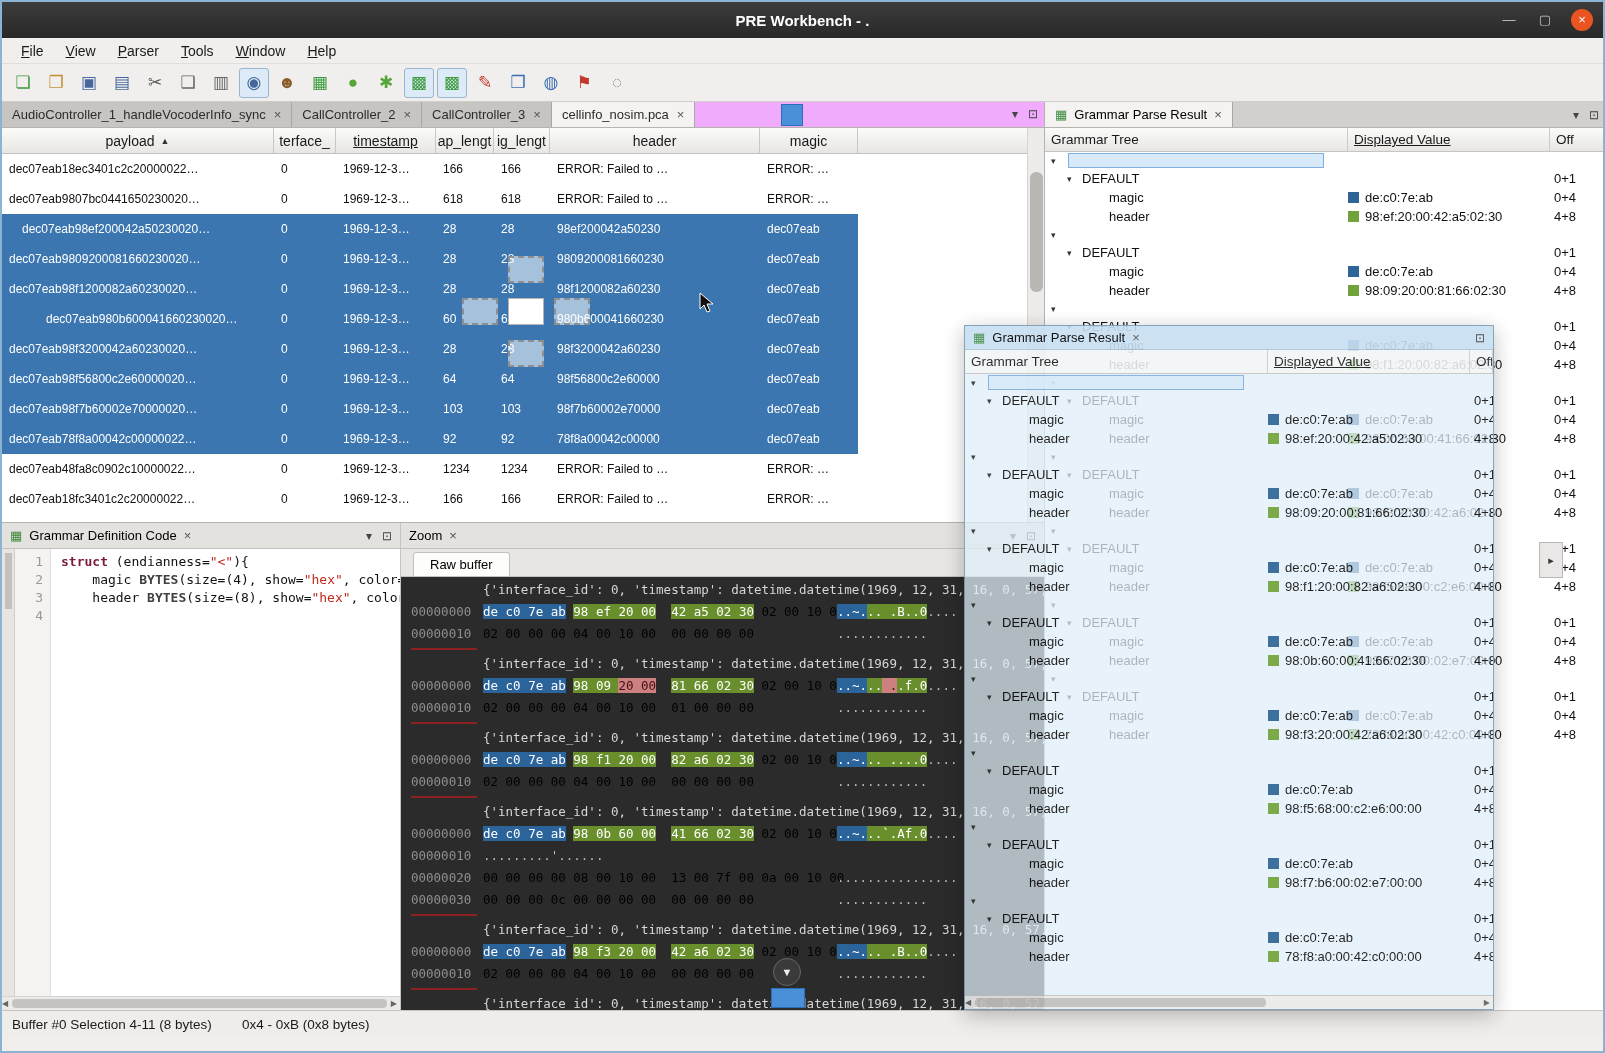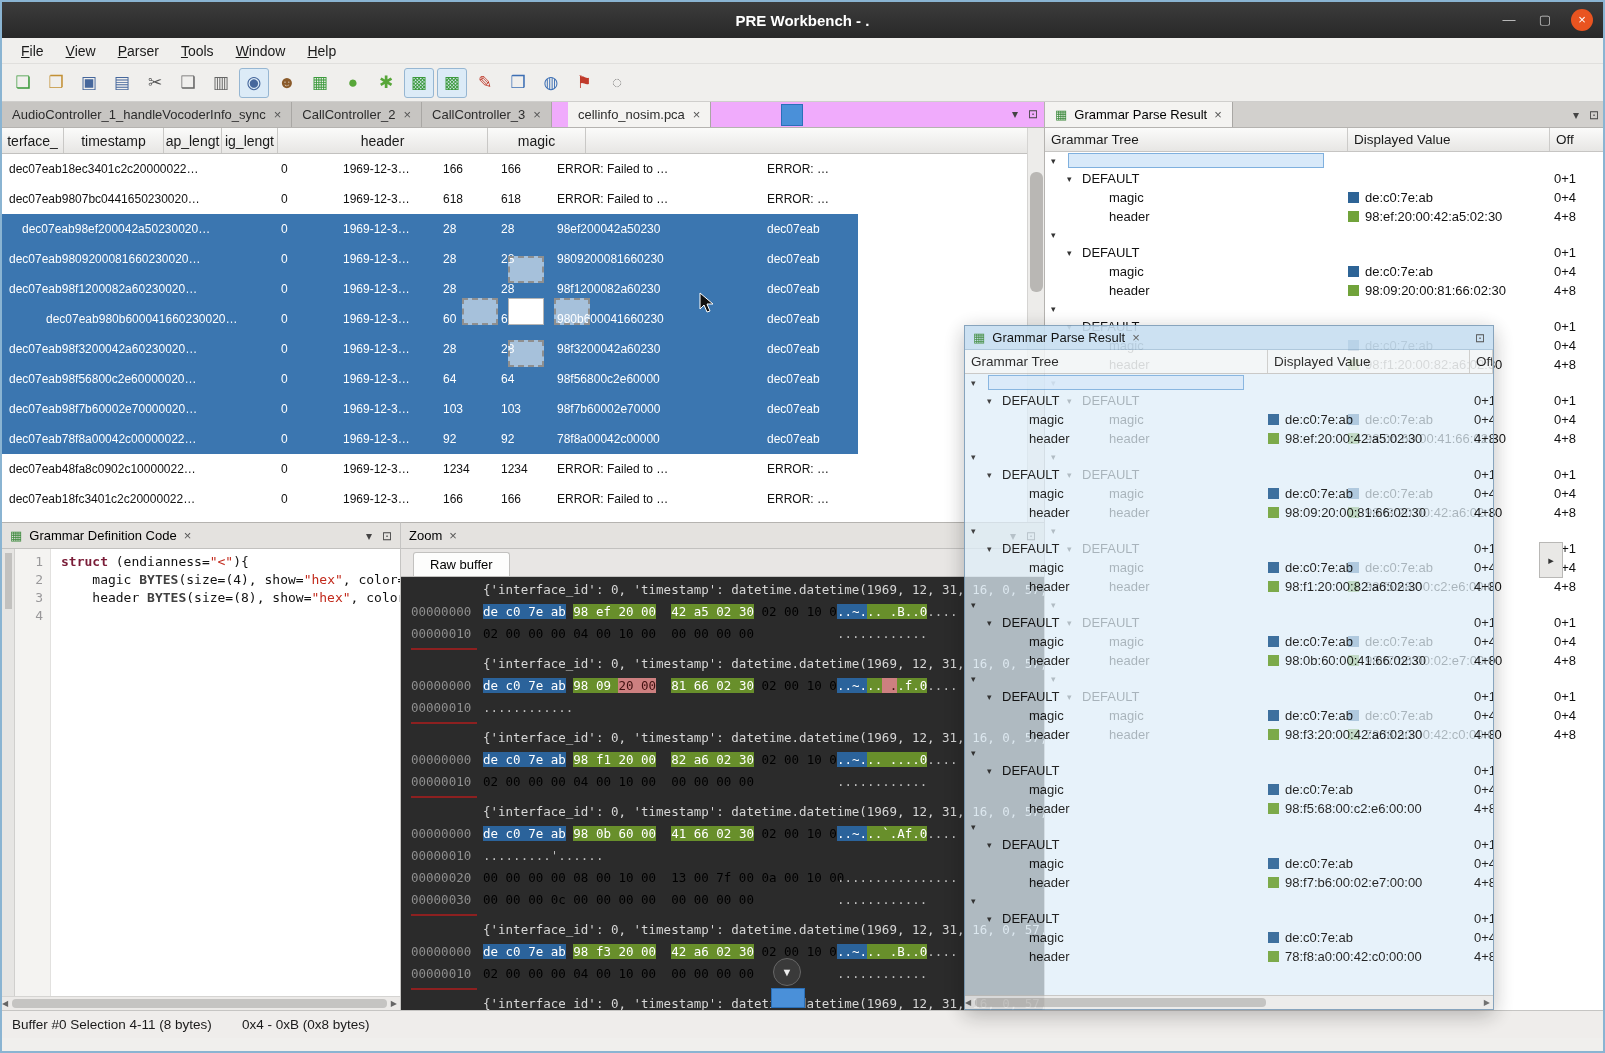--- a/index.html
+++ b/index.html
@@ -20,21 +20,21 @@
   .menu-item::first-letter { text-decoration:underline; }
 
   
   .toolbar { position:absolute; top:62px; left:0; right:0; height:38px; background:#f0efed; border-bottom:1px solid #cfcecc; display:flex; align-items:center; padding-left:6px; gap:3px; }
   .tool { width:30px; height:30px; display:flex; align-items:center; justify-content:center; font-size:17px; border:1px solid transparent; border-radius:3px; background:transparent; }
   .tool.pressed { border-color:#96b6d2; background:#dcebf7; }
 
   
   .tabbar { position:absolute; top:100px; left:0; width:1042px; height:26px; background:#f0abfc; border-bottom:1px solid #b5b3b0; display:flex; }
   .tab { display:flex; align-items:center; gap:8px; padding:0 10px; font-size:13px; color:#2c2c2c; background:#c7c5c2; border-right:1px solid #a9a7a4; white-space:nowrap; overflow:hidden; max-width:350px; }
-  .tab.active { background:#f4f3f1;margin-left:16px; }
+  .tab.active { background:#f4f3f1; }
   .tab-close { color:#555; font-size:13px; }
   .tabbar-icons { position:absolute; right:6px; top:5px; display:flex; gap:10px; color:#444; font-size:12px; }
 
   
   .table-wrap { position:absolute; top:126px; left:0; width:1042px; height:394px; background:#fff; overflow:hidden; }
   .pt-hdr { display:flex; height:26px; background:linear-gradient(#fbfbfa,#e7e6e4); border-bottom:1px solid #c2c1bf; font-size:14px; color:#1a1a1a; }
   .pt-hc { display:flex; align-items:center; justify-content:center; border-right:1px solid #c9c8c6; overflow:hidden; white-space:nowrap; }
   .sort { font-size:9px; color:#333; margin-left:6px; }
   .pt-row { display:flex; height:30px; width:856px; align-items:center; font-size:12px; color:#111; }
   .pt-row.sel { background:#3b76b0; color:#fff; }
@@ -43,21 +43,21 @@
   .vthumb { position:absolute; left:2px; top:44px; width:13px; height:120px; background:#b9b7b4; border-radius:6px; }
 
   
   .right-panel { position:absolute; left:1042px; top:100px; width:563px; height:908px; background:#fff; border-left:1px solid #b5b3b0; }
   .dock-header { height:26px; background:#d2d0cd; border-bottom:1px solid #b5b3b0; display:flex; align-items:stretch; }
   .dock-tab { display:flex; align-items:center; gap:7px; padding:0 10px; background:#f4f3f1; font-size:13px; border-right:1px solid #a9a7a4; }
   .dock-icons { margin-left:auto; display:flex; align-items:center; gap:10px; padding-right:8px; color:#444; font-size:12px; }
   .gicon { color:#3c8a3c; font-size:13px; }
   .tree-hdr { display:flex; height:24px; background:linear-gradient(#fbfbfa,#e7e6e4); border-bottom:1px solid #c6c5c3; font-size:13.5px; color:#1a1a1a; }
   .th { padding:4px 6px; border-right:1px solid #cccbc9; overflow:hidden; white-space:nowrap; }
-  .th.t1 { width:303px; } .th.t2 { width:202px; } .th.t3 { flex:1; }
+  .th.t1 { width:303px; } .th.t2 { width:202px;text-decoration:underline; } .th.t3 { flex:1; }
   .rp-body { position:absolute; top:50px; left:0; right:0; bottom:0; overflow:hidden; }
 
   .trow { display:flex; height:19px; align-items:center; font-size:13px; color:#111; }
   .troot { height:17px; }
   .tc1 { width:303px; display:flex; align-items:center; overflow:hidden; padding-left:6px; }
   .tc1.ind-d { padding-left:22px; } .tc1.ind-l { padding-left:64px; }
   .tc2 { width:202px; display:flex; align-items:center; gap:6px; overflow:hidden; white-space:nowrap; }
   .tc3 { flex:1; overflow:hidden; white-space:nowrap; padding-left:4px; }
   .chev { width:13px; font-size:9px; color:#333; }
   .tlabel { margin-left:2px; }
@@ -220,22 +220,23 @@
         </div>
       </div>
     <div class="tabbar-icons">
       <span>▾</span>
       <span>⊡</span>
     </div>
   </div>
 
   <div class="table-wrap">
     <div class="pt-hdr" id="pt-hdr">
+        <div class="pt-hc" style="width: 272px;">payload<span class="sort">▲</span></div>
         <div class="pt-hc" style="width: 62px;">terface_</div>
-        <div class="pt-hc" style="width: 100px;">timestamp</div>
+        <div class="pt-hc" style="width: 100px; text-decoration: underline;">timestamp</div>
         <div class="pt-hc" style="width: 58px;">ap_lengt</div>
         <div class="pt-hc" style="width: 56px;">ig_lengt</div>
         <div class="pt-hc" style="width: 210px;">header</div>
         <div class="pt-hc" style="width: 98px;">magic</div>
       </div>
     <div id="pt-body">
         <div class="pt-row">
           <div class="pt-cell" style="width: 272px;">dec07eab18ec3401c2c20000022…</div>
           <div class="pt-cell" style="width: 62px;">0</div>
           <div class="pt-cell" style="width: 100px;">1969-12-3…</div>
@@ -660,21 +661,21 @@
     <div class="zoom-tabs">
       <div class="ztab">Raw buffer</div>
     </div>
     <div class="hex" id="hex-blocks">
         <div class="hx-info">{'interface_id': 0, 'timestamp': datetime.datetime(1969, 12, 31, 16, 0, 57, 57243), 'cap_length': 2</div>
         <div class="hexrow"><span class="hx-off">00000000</span><span class="hx-b"><span class="m">de c0 7e ab</span><span> </span><span class="h">98 ef 20 00</span><span>  </span><span class="h">42 a5 02 30</span><span> </span><span>02 00 10 00</span></span><span class="hx-a"><span class="m">..~.</span><span class="h">.. .</span><span class="h">B..0</span><span>....</span></span></div>
         <div class="hexrow"><span class="hx-off">00000010</span><span class="hx-b"><span>02 00 00 00 04 00 10 00  00 00 00 00</span></span><span class="hx-a"><span>............</span></span></div>
         <div class="redline"></div>
         <div class="hx-info">{'interface_id': 0, 'timestamp': datetime.datetime(1969, 12, 31, 16, 0, 57, 57244), 'cap_length': 2</div>
         <div class="hexrow"><span class="hx-off">00000000</span><span class="hx-b"><span class="m">de c0 7e ab</span><span> </span><span class="h">98 09 </span><span class="sel">20 00</span><span>  </span><span class="h">81 66 02 30</span><span> </span><span>02 00 10 00</span></span><span class="hx-a"><span class="m">..~.</span><span class="h">..</span><span class="sel"> .</span><span class="h">.f.0</span><span>....</span></span></div>
-        <div class="hexrow"><span class="hx-off">00000010</span><span class="hx-a"><span>............</span></span></div>
+        <div class="hexrow"><span class="hx-off">00000010</span><span class="hx-b"><span>02 00 00 00 04 00 10 00  01 00 00 00</span></span><span class="hx-a"><span>............</span></span></div>
         <div class="redline"></div>
         <div class="hx-info">{'interface_id': 0, 'timestamp': datetime.datetime(1969, 12, 31, 16, 0, 57, 57245), 'cap_length': 2</div>
         <div class="hexrow"><span class="hx-off">00000000</span><span class="hx-b"><span class="m">de c0 7e ab</span><span> </span><span class="h">98 f1 20 00</span><span>  </span><span class="h">82 a6 02 30</span><span> </span><span>02 00 10 00</span></span><span class="hx-a"><span class="m">..~.</span><span class="h">.. .</span><span class="h">...0</span><span>....</span></span></div>
         <div class="hexrow"><span class="hx-off">00000010</span><span class="hx-b"><span>02 00 00 00 04 00 10 00  00 00 00 00</span></span><span class="hx-a"><span>............</span></span></div>
         <div class="redline"></div>
         <div class="hx-info">{'interface_id': 0, 'timestamp': datetime.datetime(1969, 12, 31, 16, 0, 57, 57246), 'cap_length': 6</div>
         <div class="hexrow"><span class="hx-off">00000000</span><span class="hx-b"><span class="m">de c0 7e ab</span><span> </span><span class="h">98 0b 60 00</span><span>  </span><span class="h">41 66 02 30</span><span> </span><span>02 00 10 00</span></span><span class="hx-a"><span class="m">..~.</span><span class="h">..`.</span><span class="h">Af.0</span><span>....</span></span></div>
         <div class="hexrow"><span class="hx-off">00000010</span><span class="hx-a"><span>.........'......</span></span></div>
         <div class="hexrow"><span class="hx-off">00000020</span><span class="hx-b"><span>00 00 00 00 08 00 10 00  13 00 7f 00 0a 00 10 00</span></span><span class="hx-a"><span>................</span></span></div>
         <div class="hexrow"><span class="hx-off">00000030</span><span class="hx-b"><span>00 00 00 0c 00 00 00 00  00 00 00 00</span></span><span class="hx-a"><span>............</span></span></div>

